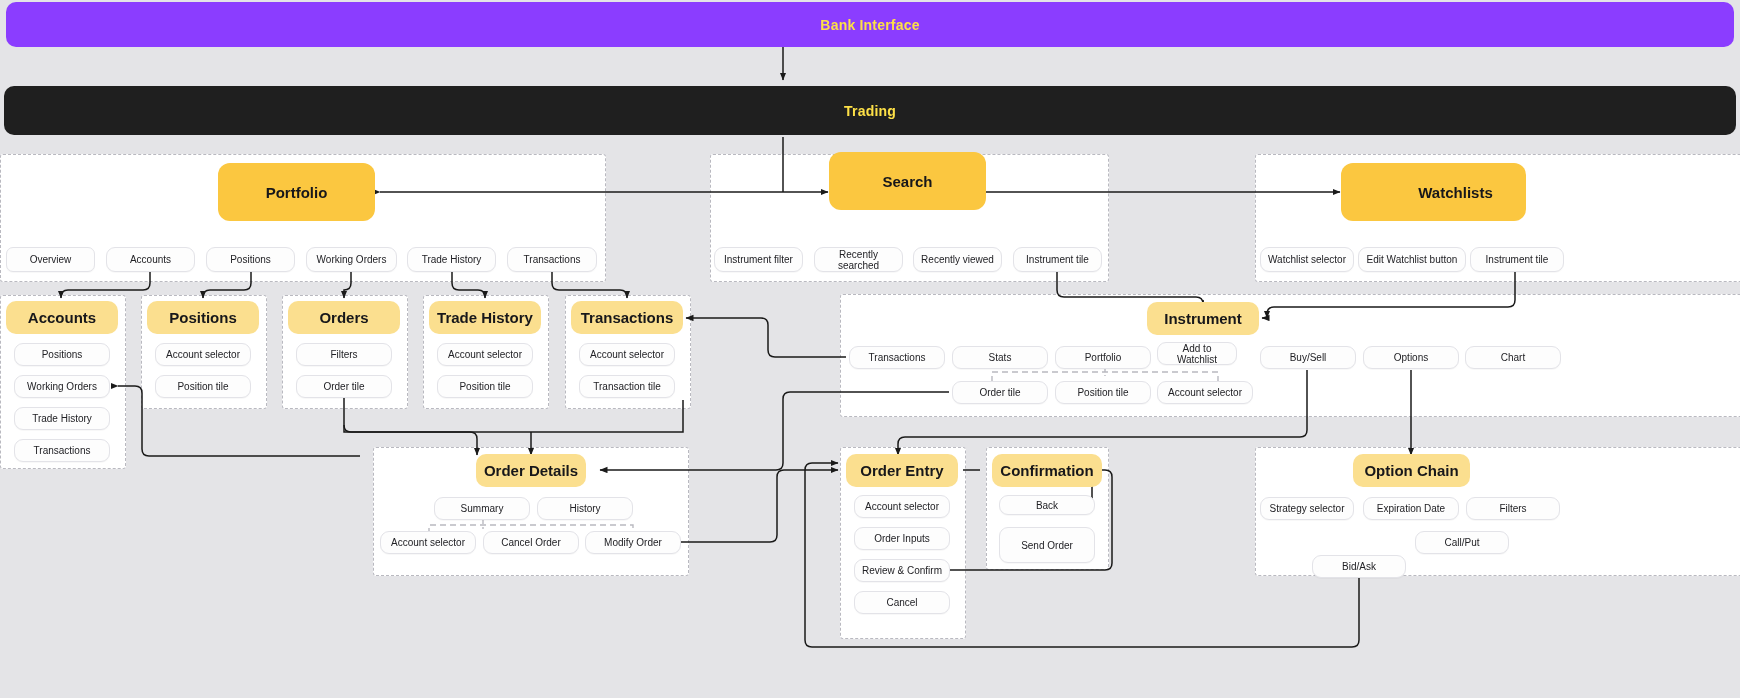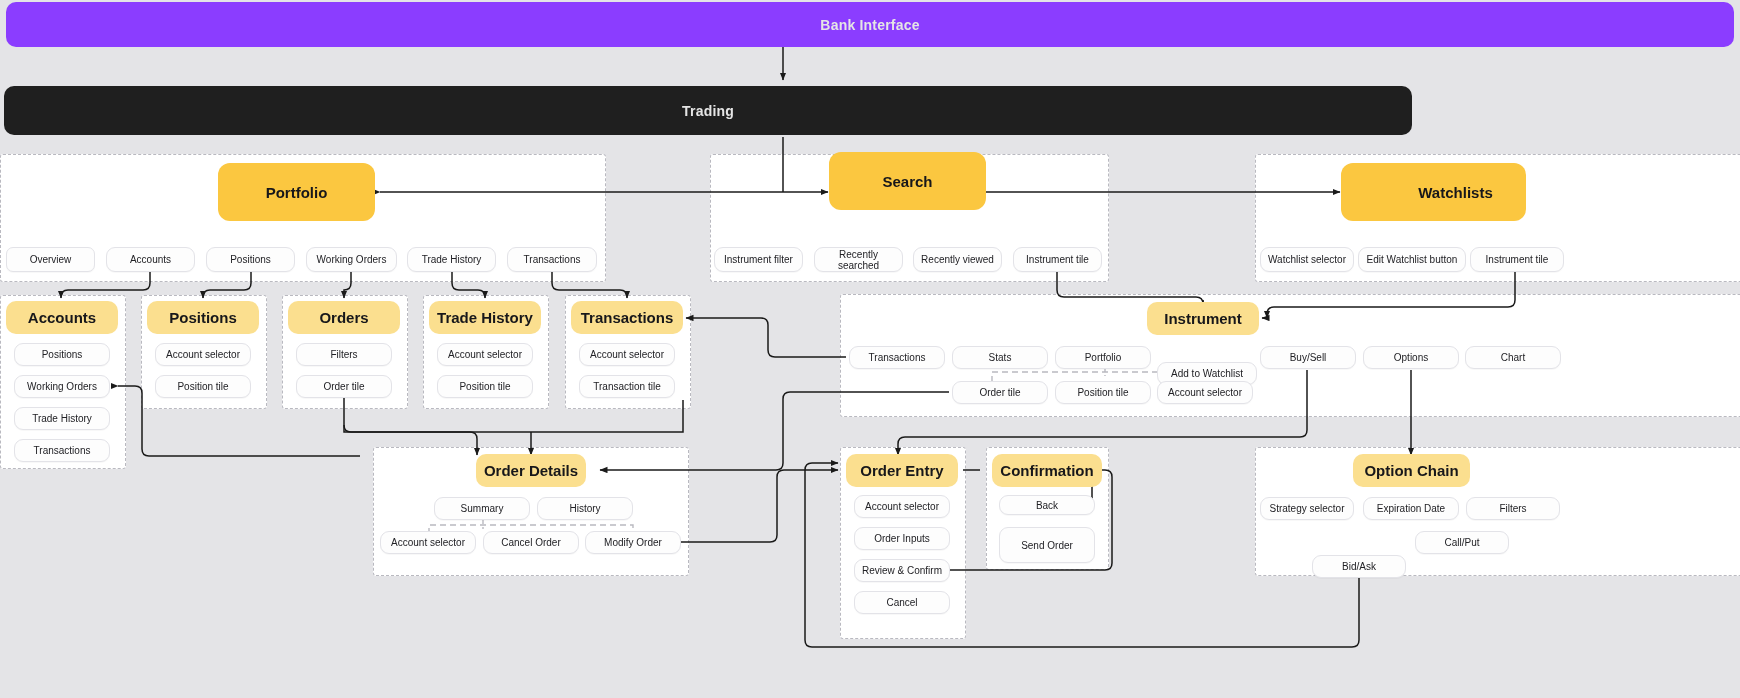--- a/index.html
+++ b/index.html
@@ -9,21 +9,21 @@
     font-family:"Liberation Sans", sans-serif;
     overflow:hidden;
     position:relative;
   }
   #canvas{position:absolute;inset:0;}
   svg.edges{position:absolute;left:0;top:0;width:1740px;height:698px;pointer-events:none;z-index:5;}
 
   
   .banner{
     position:absolute;border-radius:10px;display:flex;align-items:center;justify-content:center;
-    color:#e5e5e5;font-weight:bold;font-size:14px;letter-spacing:.2px;z-index:6;
+    color:#fde047;font-weight:bold;font-size:14px;letter-spacing:.2px;z-index:6;
   }
   .banner.root{background:#8b3dff;}
   .banner.section{background:#1f1f1f;}
 
   
   .group{
     position:absolute;background:#ffffff;border:1px dashed #b9b9c0;border-radius:3px;z-index:2;
   }
 
   
@@ -104,21 +104,21 @@
       <path d="M1411,370 L1411,440 L1411,455" marker-end="url(#ah)"></path>
 
       <path d="M1359,556 L1359,640 Q1359,647 1352,647 L812,647 Q805,647 805,640 L805,470 Q805,463 812,463 L838,463" marker-end="url(#ah)"></path>
     </g>
   </svg>
 
   <div class="banner root" style="left:6px;top:2px;width:1728px;height:45px;">
     <span>Bank Interface</span>
   </div>
 
-  <div class="banner section" style="left:4px;top:86px;width:1408px;height:49px;">
+  <div class="banner section" style="left:4px;top:86px;width:1732px;height:49px;">
     <span>Trading</span>
   </div>
 
   <div class="group" style="left:0px;top:154px;width:604px;height:126px;"></div>
   <div class="ynode big" style="left:218px;top:163px;width:157px;height:58px;">
     <span>Portfolio</span>
   </div>
   <div class="pill" style="left:6px;top:247px;width:89px;height:25px;border-radius:7px;">
     <span>Overview</span>
     </div>
@@ -236,21 +236,21 @@
   </div>
   <div class="pill" style="left:849px;top:346px;width:96px;height:23px;">
     <span>Transactions</span>
     </div>
   <div class="pill" style="left:952px;top:346px;width:96px;height:23px;">
     <span>Stats</span>
     </div>
   <div class="pill" style="left:1055px;top:346px;width:96px;height:23px;">
     <span>Portfolio</span>
     </div>
-  <div class="pill" style="left:1157px;top:362px;width:100px;height:23px;text-align:right;">
+  <div class="pill" style="left:1157px;top:342px;width:80px;height:23px;">
     <span>Add to Watchlist</span>
     </div>
   <div class="pill" style="left:1260px;top:346px;width:96px;height:23px;">
     <span>Buy/Sell</span>
     </div>
   <div class="pill" style="left:1363px;top:346px;width:96px;height:23px;">
     <span>Options</span>
     </div>
   <div class="pill" style="left:1465px;top:346px;width:96px;height:23px;">
     <span>Chart</span>

